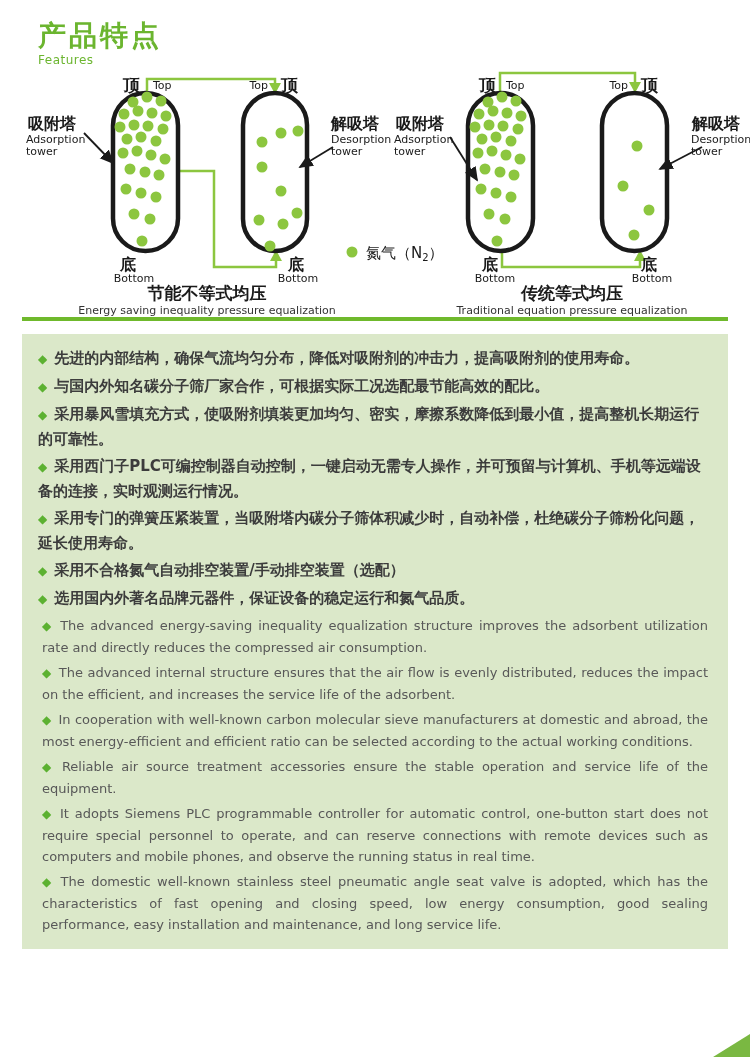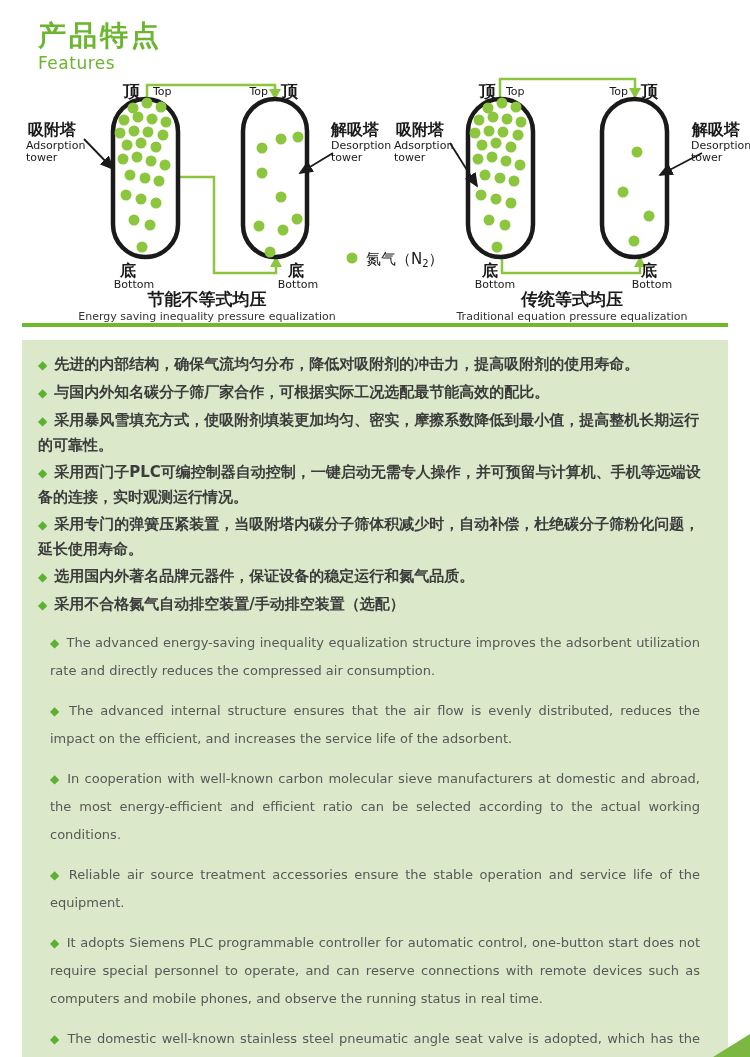--- a/index.html
+++ b/index.html
@@ -1,26 +1,26 @@
 <!DOCTYPE html>
 <html><head>
 <meta charset="utf-8">
 <style>
   html,body{margin:0;padding:0;background:#ffffff;}
   .page{position:relative;width:750px;height:1057px;background:#fff;overflow:hidden;
         font-family:"DejaVu Sans","Liberation Sans",sans-serif;}
   .header{padding:20px 12px 0 38px;}
   .title-cn{color:#6bb52f;font-size:28px;font-weight:bold;letter-spacing:3px;line-height:1.15;}
-  .title-en{color:#6bb52f;font-size:17px;margin-top:1px;letter-spacing:0.5px;}
+  .title-en{color:#6bb52f;font-size:12px;margin-top:1px;letter-spacing:0.5px;}
   svg.diagram{display:block;}
   .rule{width:706px;height:4px;background:#6fb92c;margin-left:22px;}
   .feature-box{box-sizing:border-box;width:706px;margin:13px 0 0 22px;background:#dbe8c9;
                padding:12px 16px 10px 16px;}
   p.cn{margin:0 0 3px 0;font-size:15px;font-weight:600;color:#3c3c3c;line-height:24px;}
-  p.en{margin:12px;font-size:13px;font-weight:400;color:#585858;line-height:28px;text-align:justify;}
+  p.en{margin:4px;font-size:13px;font-weight:400;color:#585858;line-height:21px;text-align:justify;}
   .d{color:#5cb131;font-size:12px;margin-right:7px;font-weight:normal;}
   .corner-wedge{position:absolute;right:-18px;bottom:-14px;width:78px;height:22px;
                 background:#7ab842;transform:rotate(-32deg);}
   .cjk{font-weight:bold;}
 </style>
 </head>
 <body>
 
 <div class="page">
 
@@ -181,22 +181,22 @@
   </svg>
 
   <div class="rule"></div>
 
   <div class="feature-box">
     <p class="cn"><span class="d">◆</span><span>先进的内部结构，确保气流均匀分布，降低对吸附剂的冲击力，提高吸附剂的使用寿命。</span></p>
     <p class="cn"><span class="d">◆</span><span>与国内外知名碳分子筛厂家合作，可根据实际工况选配最节能高效的配比。</span></p>
     <p class="cn"><span class="d">◆</span><span>采用暴风雪填充方式，使吸附剂填装更加均匀、密实，摩擦系数降低到最小值，提高整机长期运行的可靠性。</span></p>
     <p class="cn"><span class="d">◆</span><span>采用西门子PLC可编控制器自动控制，一键启动无需专人操作，并可预留与计算机、手机等远端设备的连接，实时观测运行情况。</span></p>
     <p class="cn"><span class="d">◆</span><span>采用专门的弹簧压紧装置，当吸附塔内碳分子筛体积减少时，自动补偿，杜绝碳分子筛粉化问题，延长使用寿命。</span></p>
+    <p class="cn"><span class="d">◆</span><span>采用不合格氮气自动排空装置/手动排空装置（选配）</span></p>
     <p class="cn"><span class="d">◆</span><span>选用国内外著名品牌元器件，保证设备的稳定运行和氮气品质。</span></p>
-    <p class="cn"><span class="d">◆</span><span>采用不合格氮气自动排空装置/手动排空装置（选配）</span></p>
 
     <p class="en"><span class="d">◆</span><span>The advanced energy-saving inequality equalization structure improves the adsorbent utilization rate and directly reduces the compressed air consumption.</span></p>
     <p class="en"><span class="d">◆</span><span>The advanced internal structure ensures that the air flow is evenly distributed, reduces the impact on the efficient, and increases the service life of the adsorbent.</span></p>
     <p class="en"><span class="d">◆</span><span>In cooperation with well-known carbon molecular sieve manufacturers at domestic and abroad, the most energy-efficient and efficient ratio can be selected according to the actual working conditions.</span></p>
     <p class="en"><span class="d">◆</span><span>Reliable air source treatment accessories ensure the stable operation and service life of the equipment.</span></p>
     <p class="en"><span class="d">◆</span><span>It adopts Siemens PLC programmable controller for automatic control, one-button start does not require special personnel to operate, and can reserve connections with remote devices such as computers and mobile phones, and observe the running status in real time.</span></p>
     <p class="en"><span class="d">◆</span><span>The domestic well-known stainless steel pneumatic angle seat valve is adopted, which has the characteristics of fast opening and closing speed, low energy consumption, good sealing performance, easy installation and maintenance, and long service life.</span></p>
 
   </div>
 

